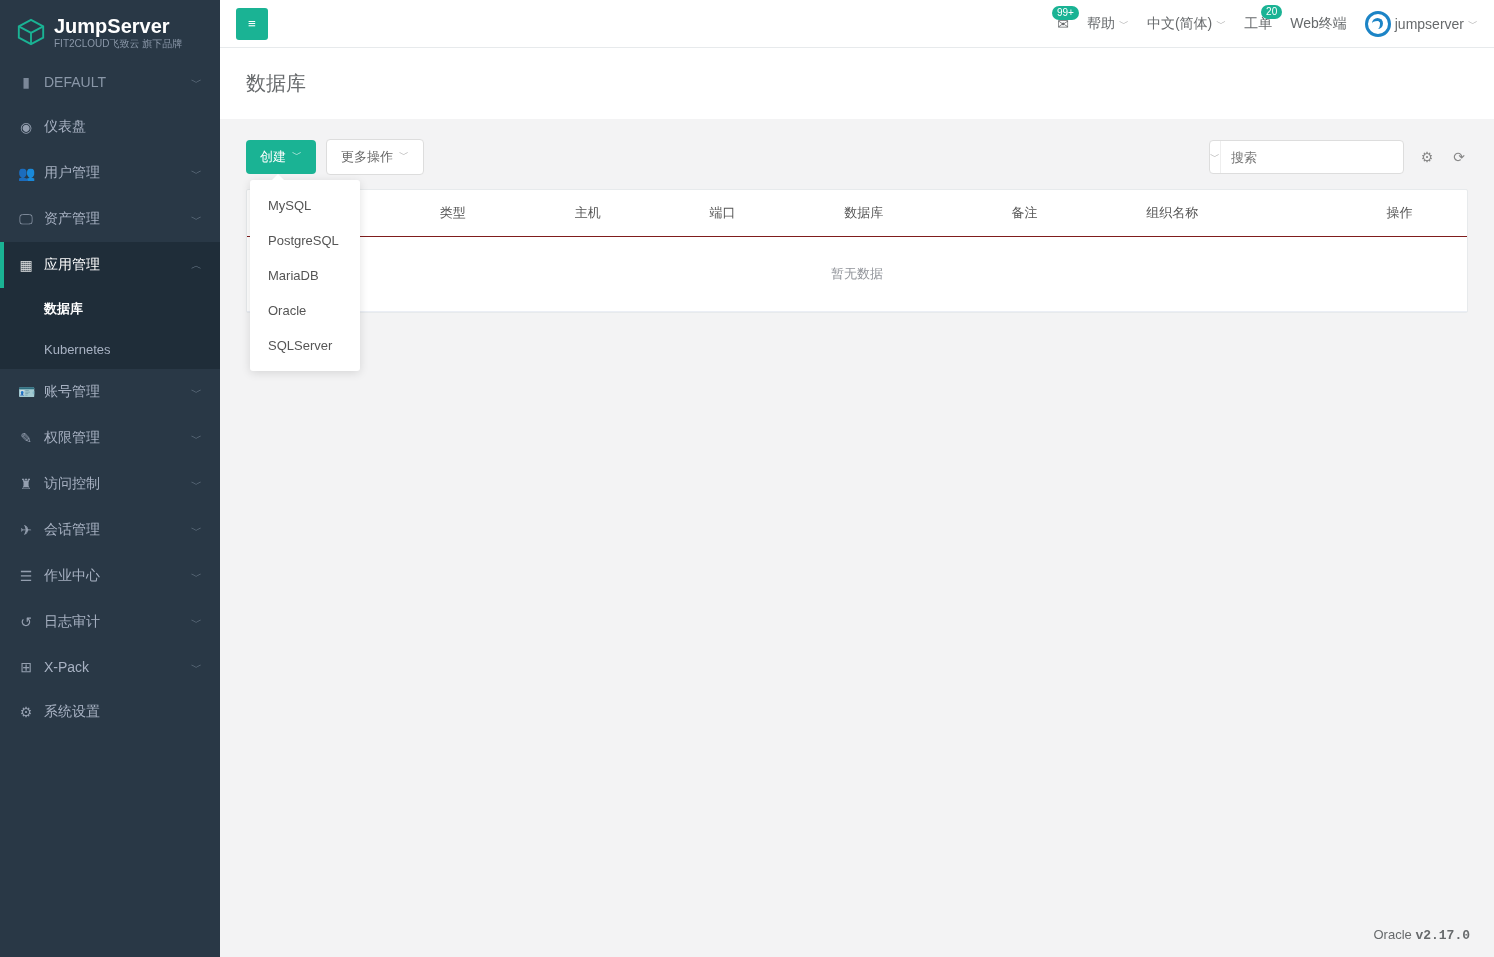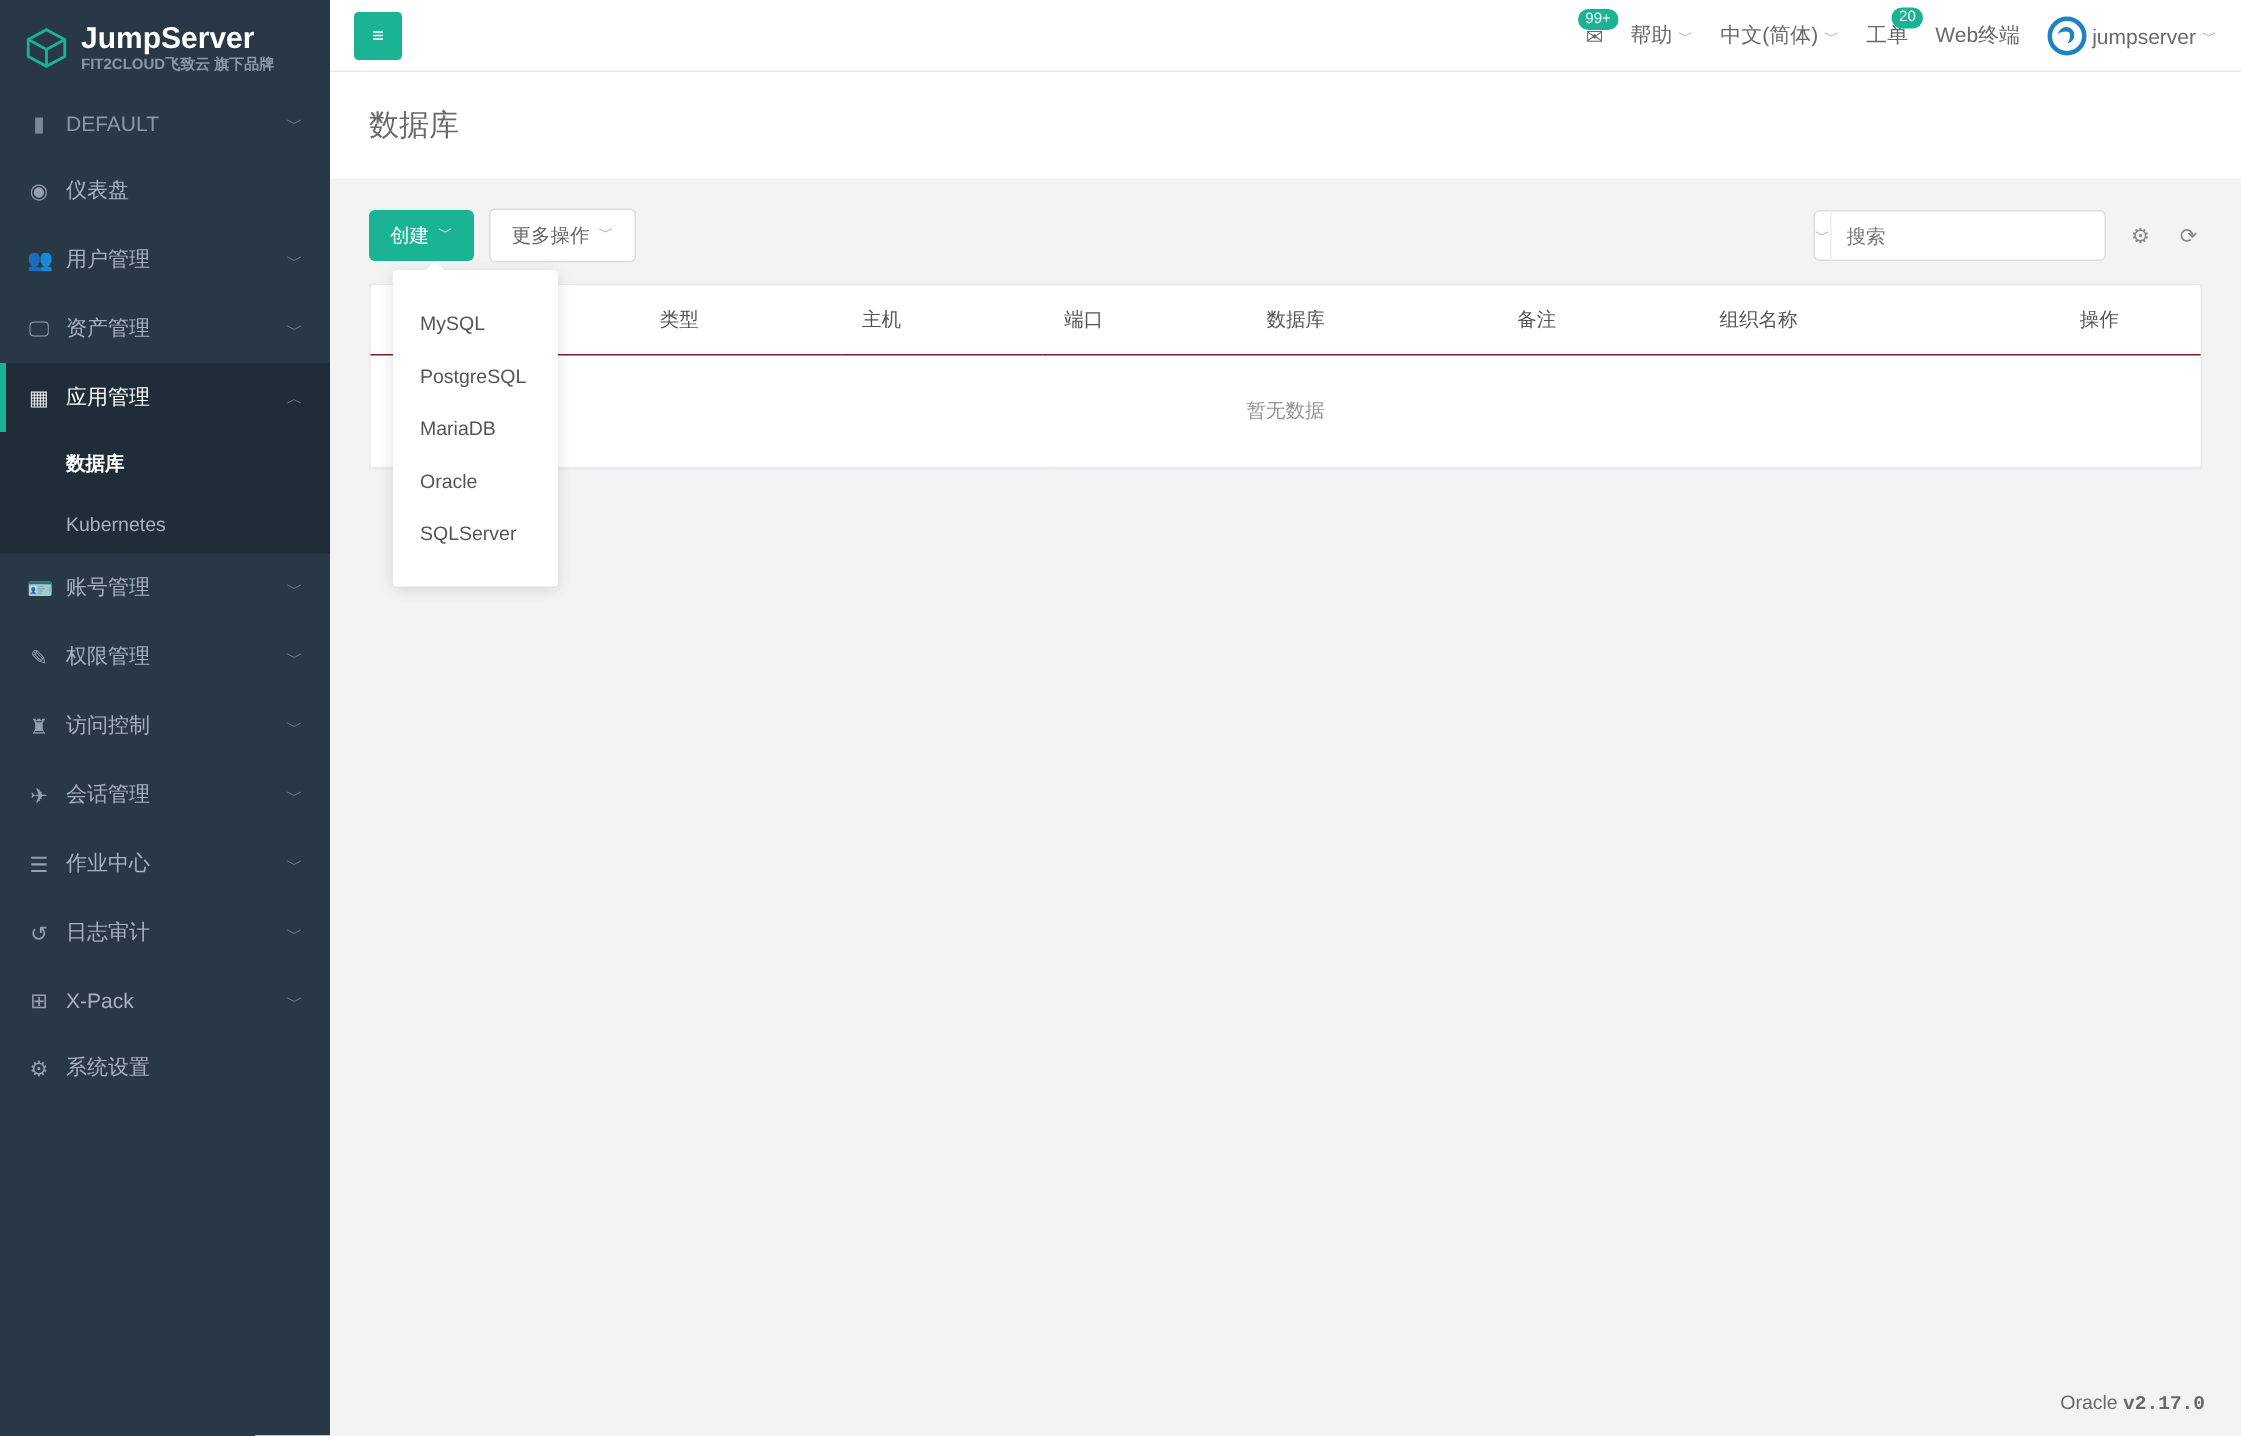--- a/index.html
+++ b/index.html
@@ -6,21 +6,21 @@
 body { font-family: -apple-system, "Helvetica Neue", Arial, sans-serif; font-size: 14px; color: #333; background: #f3f3f4; }
 .app { display: flex; min-height: 100vh; }
 
 
 .sidebar { width: 220px; background: #293846; color: #a7b1c2; display: flex; flex-direction: column; flex-shrink: 0; }
 .logo { padding: 14px 16px 10px; display: flex; align-items: center; gap: 8px; }
 .logo-mark { width: 30px; height: 30px; display:flex; align-items:center; justify-content:center; }
 .logo-mark svg { width:30px; height:30px; }
 .logo-text { display:flex; flex-direction:column; line-height:1.2; }
 .logo-main { color:#fff; font-size:20px; font-weight:600; }
-.logo-sub { color:#8a97a8; font-size:10px;font-weight:bold; }
+.logo-sub { color:#8a97a8; font-size:10px; }
 
 .nav { list-style:none; padding:0; }
 .nav-item, .nav-sub-item { display:flex; align-items:center; gap:10px; padding:14px 18px; cursor:pointer; color:#a7b1c2; position:relative; }
 .nav-item.dim { color:#8a97a8; }
 .nav-item .icon { width:16px; text-align:center; opacity:.85; }
 .nav-item .chev { margin-left:auto; font-size:11px; color:#6c7b8b; }
 .nav-item.app-active { background:#1f2d39; color:#fff; border-left:4px solid #1ab394; padding-left:14px; }
 .nav-sub { list-style:none; background:#1f2d39; }
 .nav-sub-item { padding:12px 18px 12px 44px; font-size:13px; }
 .nav-sub-item.sel { color:#fff; font-weight:600; }
@@ -47,21 +47,21 @@
 .btn { border:none; border-radius:4px; padding:8px 14px; font-size:13px; cursor:pointer; display:inline-flex; align-items:flex-start; gap:6px; }
 .btn-primary { background:#1ab394; color:#fff; }
 .btn-default { background:#fff; color:#666; border:1px solid #ddd; }
 .toolbar-right { margin-left:auto; display:flex; align-items:center; gap:14px; }
 .search-select { display:flex; align-items:center; background:#fff; border:1px solid #ddd; border-radius:4px; height:34px; width:195px; }
 .search-select .dd { width:30px; height:100%; border-right:1px solid #eee; display:flex; align-items:center; justify-content:center; color:#aaa; cursor:pointer; font-size:10px; }
 .search-select input { flex:1; border:none; outline:none; padding:0 10px; font-size:13px; background:transparent; }
 .icon-btn { color:#888; cursor:pointer; width:18px; height:18px; display:inline-flex; align-items:center; justify-content:center; }
 
 
-.dropdown { position:absolute; top:40px; left:16px; background:#fff; min-width:110px; border-radius:3px; box-shadow:0 2px 10px rgba(0,0,0,.12); padding:18px 0; z-index:20; }
+.dropdown { position:absolute; top:40px; left:4px; background:#fff; min-width:110px; border-radius:3px; box-shadow:0 2px 10px rgba(0,0,0,.12); padding:8px 0; z-index:20; }
 .dropdown::before { content:""; position:absolute; top:-6px; left:22px; border:6px solid transparent; border-bottom-color:#fff; border-top:none; }
 .dropdown-item { padding:10px 18px; color:#555; cursor:pointer; font-size:13px; }
 .create-wrap { position:relative; }
 
 
 .table-wrap { margin:0 26px; background:#fff; border:1px solid #e7eaec; border-radius:2px; }
 .tbl { width:100%; border-collapse:collapse; }
 .tbl th { text-align:left; padding:14px 14px; font-weight:500; color:#555; border-bottom:1px solid #7f1d1d; font-size:13px; }
 .tbl th.chk { width:44px; text-align:center; }
 .tbl th.act { text-align:center; }

